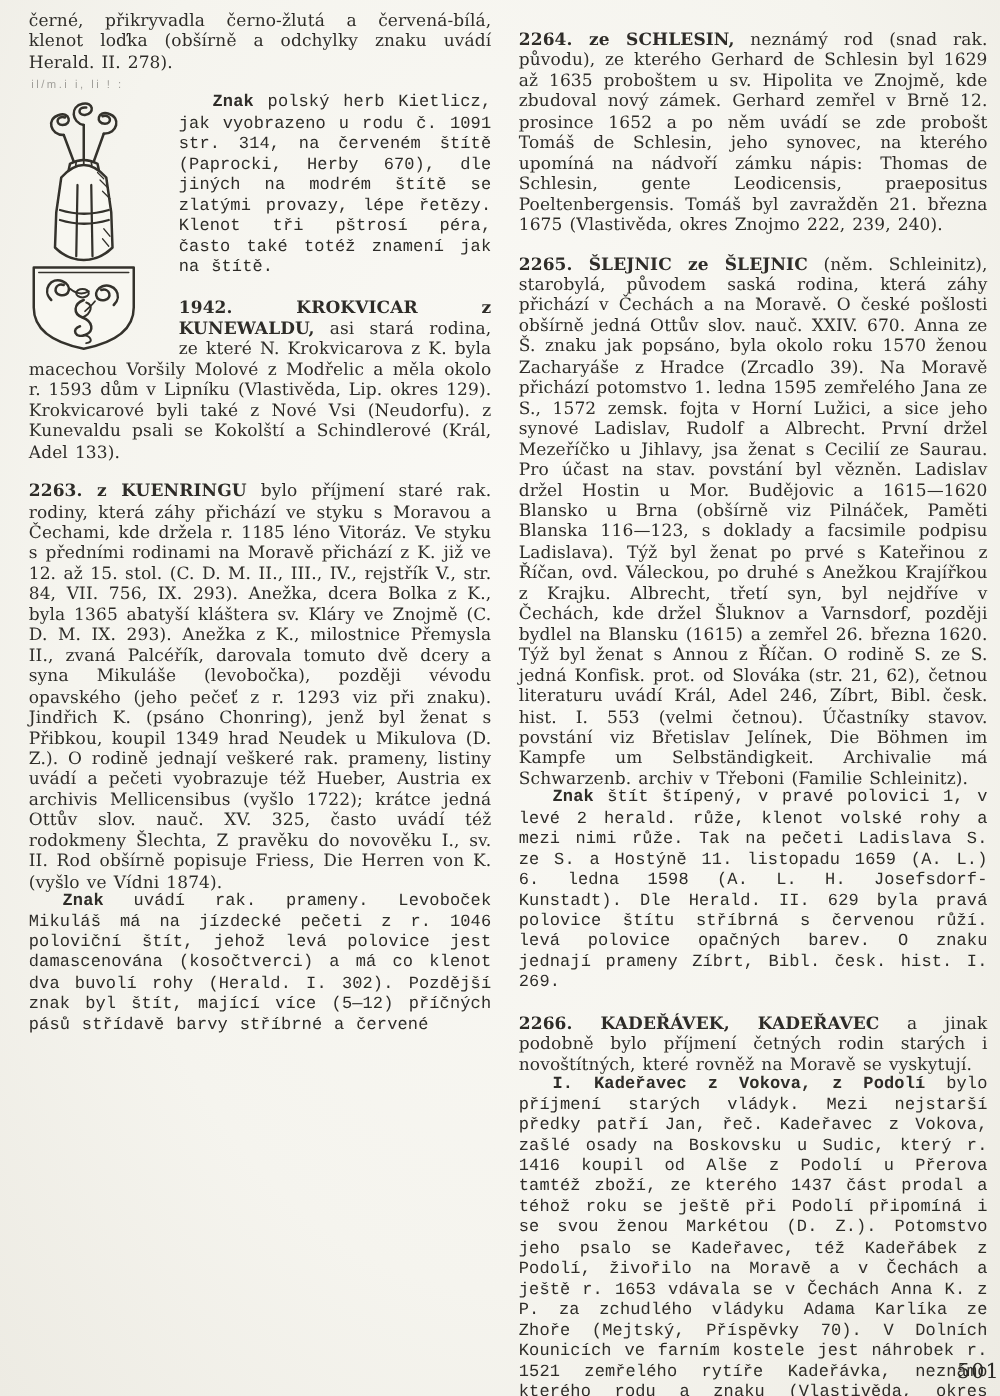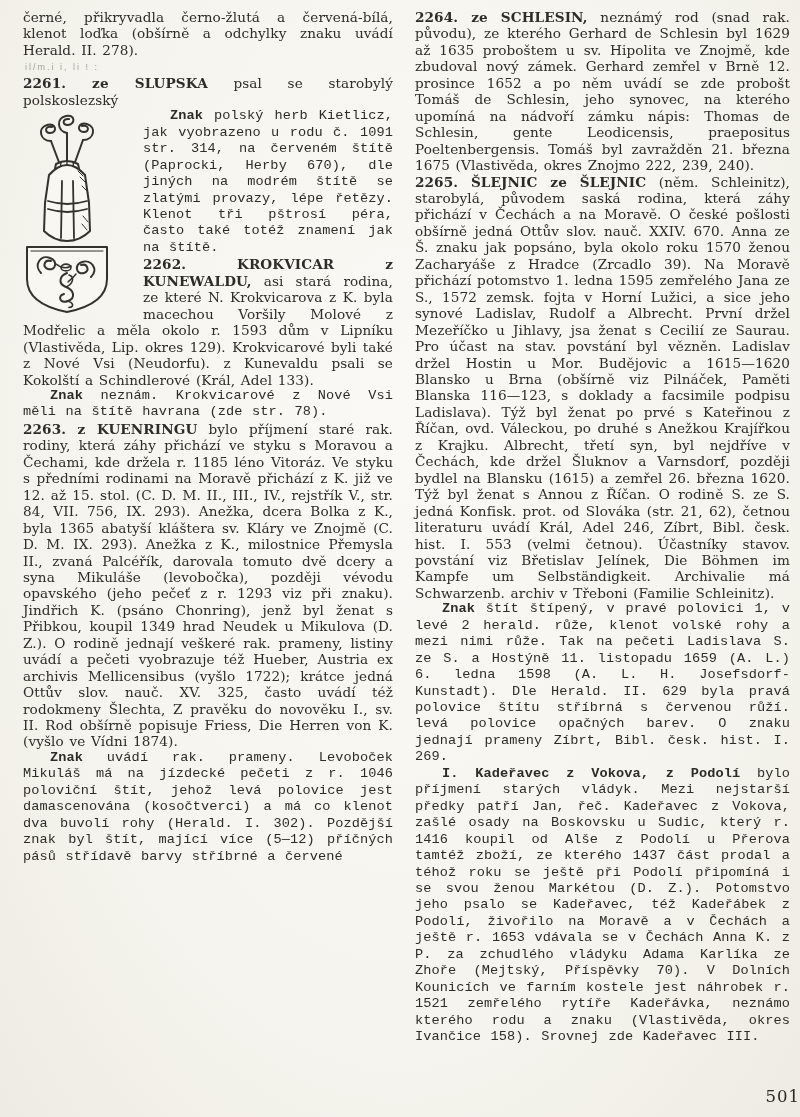--- a/index.html
+++ b/index.html
@@ -22,21 +22,21 @@
   .col-left{width:370px;}
   .col-right{width:375px;}
   p.para{
     margin:0;
     font-size:13.6px;
     line-height:16.45px;
     text-align:justify;
     word-spacing:1.2px;
     letter-spacing:0.1px;
   }
-  p.entry{}
+  p.entry{margin-top:15px;}
   p.indent{text-indent:27px;font-family:Liberation Mono, monospace;}
   .b{font-weight:bold;}
   .smudge{
     height:13px;line-height:13px;
     font-size:9px;letter-spacing:2px;
     opacity:0.42;margin:3px 0 1px 2px;
     font-family:Liberation Sans, sans-serif;
   }
   .coa-float{
     float:left;
@@ -55,21 +55,20 @@
 </style>
 </head>
 <body>
 
 <div class="page">
   <div class="columns">
 
     <div class="col col-left">
       <p class="para"><span>černé, přikryvadla černo-žlutá a červená-bílá, klenot loďka (obšírně a odchylky znaku uvádí Herald. II. 278).</span></p>
       <div class="smudge">il/m.i i, li ! :</div>
-      <p class="para"><span class="b">2261. ze SLUPSKA</span><span> psal se starobylý polskoslezský</span></p>
       <p class="para">
         <span class="coa-float">
           <svg viewBox="0 0 88 203" xmlns="http://www.w3.org/2000/svg">
             <g fill="none" stroke="#34322c" stroke-width="2" stroke-linecap="round" stroke-linejoin="round">
 
               <g>
                 <path d="M37 54 L28 30 M44 52 L44 22 M51 54 L60 29"></path>
                 <path d="M44 22 C34 20 33 7 43 5 C52 3 53 13 45 14 C39 14.5 39 7 46 8"></path>
                 <path d="M28 30 C17 30 14 17 24 14 C33 11 35 22 27 22 C21 22 22 14 29 16"></path>
                 <path d="M60 29 C71 29 74 16 64 13 C55 10 53 21 61 21 C67 21 66 13 59 15"></path>
@@ -99,29 +98,29 @@
                 <ellipse cx="43" cy="156.5" rx="5" ry="3.4" stroke-width="1.6"></ellipse>
                 <path d="M53 163 C50 167 47 169 45 171" stroke-width="1.4"></path>
                 <path d="M44 162 C36 165 35 173 43 176 C51 179 53 187 45 190 C37 193 34 185 41 183"></path>
                 <path d="M43 176 C50 173 52 166 46 164 M44 190 C50 191 52 196 46 196.5" stroke-width="1.6"></path>
               </g>
             </g>
           </svg>
         </span>
       </p>
       <p class="para indent"><span class="b">Znak</span><span> polský herb Kietlicz, jak vyobrazeno u rodu č. 1091 str. 314, na červeném štítě (Paprocki, Herby 670), dle jiných na modrém štítě se zlatými provazy, lépe řetězy. Klenot tři pštrosí péra, často také totéž znamení jak na štítě.</span></p>
-      <p class="para entry"><span class="b">2262. KROKVICAR z KUNEWALDU,</span><span> asi stará rodina, ze které N. Krokvicarova z K. byla macechou Voršily Molové z Modřelic a měla okolo r. 1593 dům v Lipníku (Vlastivěda, Lip. okres 129). Krokvicarové byli také z Nové Vsi (Neudorfu). z Kunevaldu psali se Kokolští a Schindlerové (Král, Adel 133).</span></p>
-      <p class="para indent"><span class="b">Znak</span><span> neznám. Krokvicarové z Nové Vsi měli na štítě havrana (zde str. 78).</span></p>
+      <p class="para entry"><span class="b">1942. KROKVICAR z KUNEWALDU,</span><span> asi stará rodina, ze které N. Krokvicarova z K. byla macechou Voršily Molové z Modřelic a měla okolo r. 1593 dům v Lipníku (Vlastivěda, Lip. okres 129). Krokvicarové byli také z Nové Vsi (Neudorfu). z Kunevaldu psali se Kokolští a Schindlerové (Král, Adel 133).</span></p>
       <p class="para entry"><span class="b">2263. z KUENRINGU</span><span> bylo příjmení staré rak. rodiny, která záhy přichází ve styku s Moravou a Čechami, kde držela r. 1185 léno Vitoráz. Ve styku s předními rodinami na Moravě přichází z K. již ve 12. až 15. stol. (C. D. M. II., III., IV., rejstřík V., str. 84, VII. 756, IX. 293). Anežka, dcera Bolka z K., byla 1365 abatyší kláštera sv. Kláry ve Znojmě (C. D. M. IX. 293). Anežka z K., milostnice Přemysla II., zvaná Palcéřík, darovala tomuto dvě dcery a syna Mikuláše (levobočka), později vévodu opavského (jeho pečeť z r. 1293 viz při znaku). Jindřich K. (psáno Chonring), jenž byl ženat s Přibkou, koupil 1349 hrad Neudek u Mikulova (D. Z.). O rodině jednají veškeré rak. prameny, listiny uvádí a pečeti vyobrazuje též Hueber, Austria ex archivis Mellicensibus (vyšlo 1722); krátce jedná Ottův slov. nauč. XV. 325, často uvádí též rodokmeny Šlechta, Z pravěku do novověku I., sv. II. Rod obšírně popisuje Friess, Die Herren von K. (vyšlo ve Vídni 1874).</span></p>
       <p class="para indent"><span class="b">Znak</span><span> uvádí rak. prameny. Levoboček Mikuláš má na jízdecké pečeti z r. 1046 poloviční štít, jehož levá polovice jest damascenována (kosočtverci) a má co klenot dva buvolí rohy (Herald. I. 302). Pozdější znak byl štít, mající více (5—12) příčných pásů střídavě barvy stříbrné a červené</span></p>
     </div>
 
     <div class="col col-right">
       <p class="para entry"><span class="b">2264. ze SCHLESIN,</span><span> neznámý rod (snad rak. původu), ze kterého Gerhard de Schlesin byl 1629 až 1635 proboštem u sv. Hipolita ve Znojmě, kde zbudoval nový zámek. Gerhard zemřel v Brně 12. prosince 1652 a po něm uvádí se zde probošt Tomáš de Schlesin, jeho synovec, na kterého upomíná na nádvoří zámku nápis: Thomas de Schlesin, gente Leodicensis, praepositus Poeltenbergensis. Tomáš byl zavražděn 21. března 1675 (Vlastivěda, okres Znojmo 222, 239, 240).</span></p>
       <p class="para entry"><span class="b">2265. ŠLEJNIC ze ŠLEJNIC</span><span> (něm. Schleinitz), starobylá, původem saská rodina, která záhy přichází v Čechách a na Moravě. O české pošlosti obšírně jedná Ottův slov. nauč. XXIV. 670. Anna ze Š. znaku jak popsáno, byla okolo roku 1570 ženou Zacharyáše z Hradce (Zrcadlo 39). Na Moravě přichází potomstvo 1. ledna 1595 zemřelého Jana ze S., 1572 zemsk. fojta v Horní Lužici, a sice jeho synové Ladislav, Rudolf a Albrecht. První držel Mezeříčko u Jihlavy, jsa ženat s Cecilií ze Saurau. Pro účast na stav. povstání byl vězněn. Ladislav držel Hostin u Mor. Budějovic a 1615—1620 Blansko u Brna (obšírně viz Pilnáček, Paměti Blanska 116—123, s doklady a facsimile podpisu Ladislava). Týž byl ženat po prvé s Kateřinou z Říčan, ovd. Váleckou, po druhé s Anežkou Krajířkou z Krajku. Albrecht, třetí syn, byl nejdříve v Čechách, kde držel Šluknov a Varnsdorf, později bydlel na Blansku (1615) a zemřel 26. března 1620. Týž byl ženat s Annou z Říčan. O rodině S. ze S. jedná Konfisk. prot. od Slováka (str. 21, 62), četnou literaturu uvádí Král, Adel 246, Zíbrt, Bibl. česk. hist. I. 553 (velmi četnou). Účastníky stavov. povstání viz Břetislav Jelínek, Die Böhmen im Kampfe um Selbständigkeit. Archivalie má Schwarzenb. archiv v Třeboni (Familie Schleinitz).</span></p>
       <p class="para indent"><span class="b">Znak</span><span> štít štípený, v pravé polovici 1, v levé 2 herald. růže, klenot volské rohy a mezi nimi růže. Tak na pečeti Ladislava S. ze S. a Hostýně 11. listopadu 1659 (A. L.) 6. ledna 1598 (A. L. H. Josefsdorf-Kunstadt). Dle Herald. II. 629 byla pravá polovice štítu stříbrná s červenou růží. levá polovice opačných barev. O znaku jednají prameny Zíbrt, Bibl. česk. hist. I. 269.</span></p>
+      <p class="para entry"><span class="b">2266. KADEŘÁVEK, KADEŘAVEC</span><span> a jinak podobně bylo příjmení četných rodin starých i novoštítných, které rovněž na Moravě se vyskytují.</span></p>
       <p class="para indent"><span class="b">I. Kadeřavec z Vokova, z Podolí</span><span> bylo příjmení starých vládyk. Mezi nejstarší předky patří Jan, řeč. Kadeřavec z Vokova, zašlé osady na Boskovsku u Sudic, který r. 1416 koupil od Alše z Podolí u Přerova tamtéž zboží, ze kterého 1437 část prodal a téhož roku se ještě při Podolí připomíná i se svou ženou Markétou (D. Z.). Potomstvo jeho psalo se Kadeřavec, též Kadeřábek z Podolí, živořilo na Moravě a v Čechách a ještě r. 1653 vdávala se v Čechách Anna K. z P. za zchudlého vládyku Adama Karlíka ze Zhoře (Mejtský, Příspěvky 70). V Dolních Kounicích ve farním kostele jest náhrobek r. 1521 zemřelého rytíře Kadeřávka, neznámo kterého rodu a znaku (Vlastivěda, okres Ivančice 158). Srovnej zde Kadeřavec III.</span></p>
     </div>
 
   </div>
 
   <div class="page-number">501</div>
 </div>
 
 </body></html>

